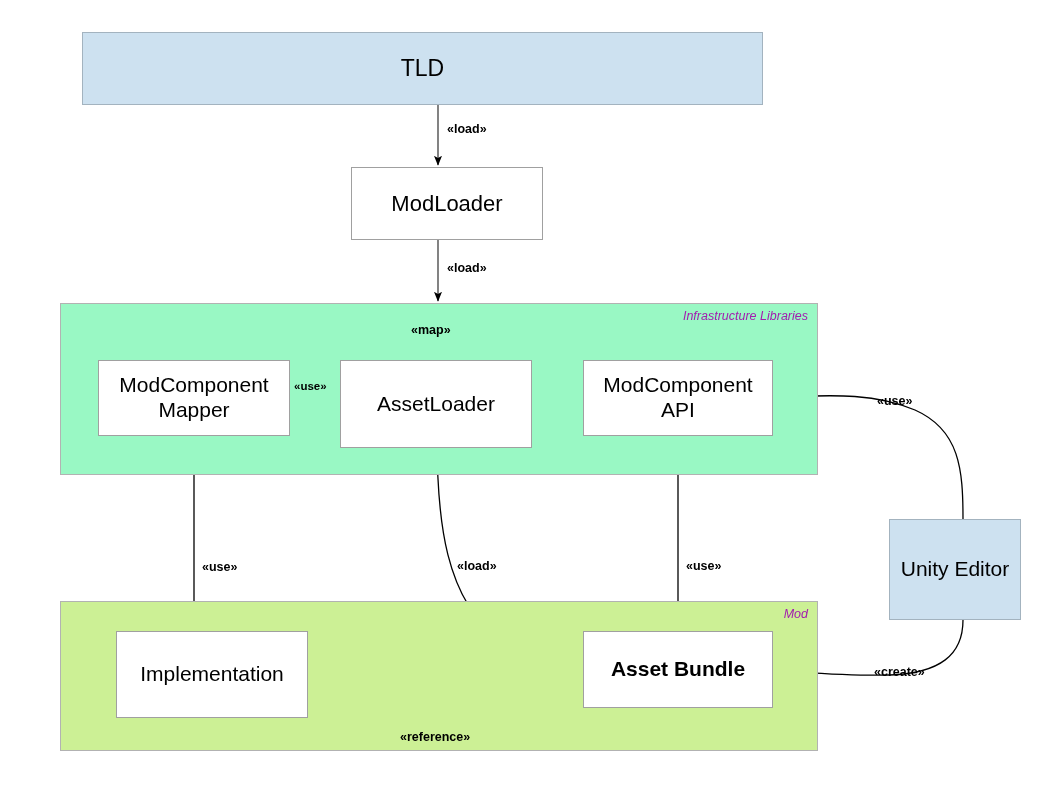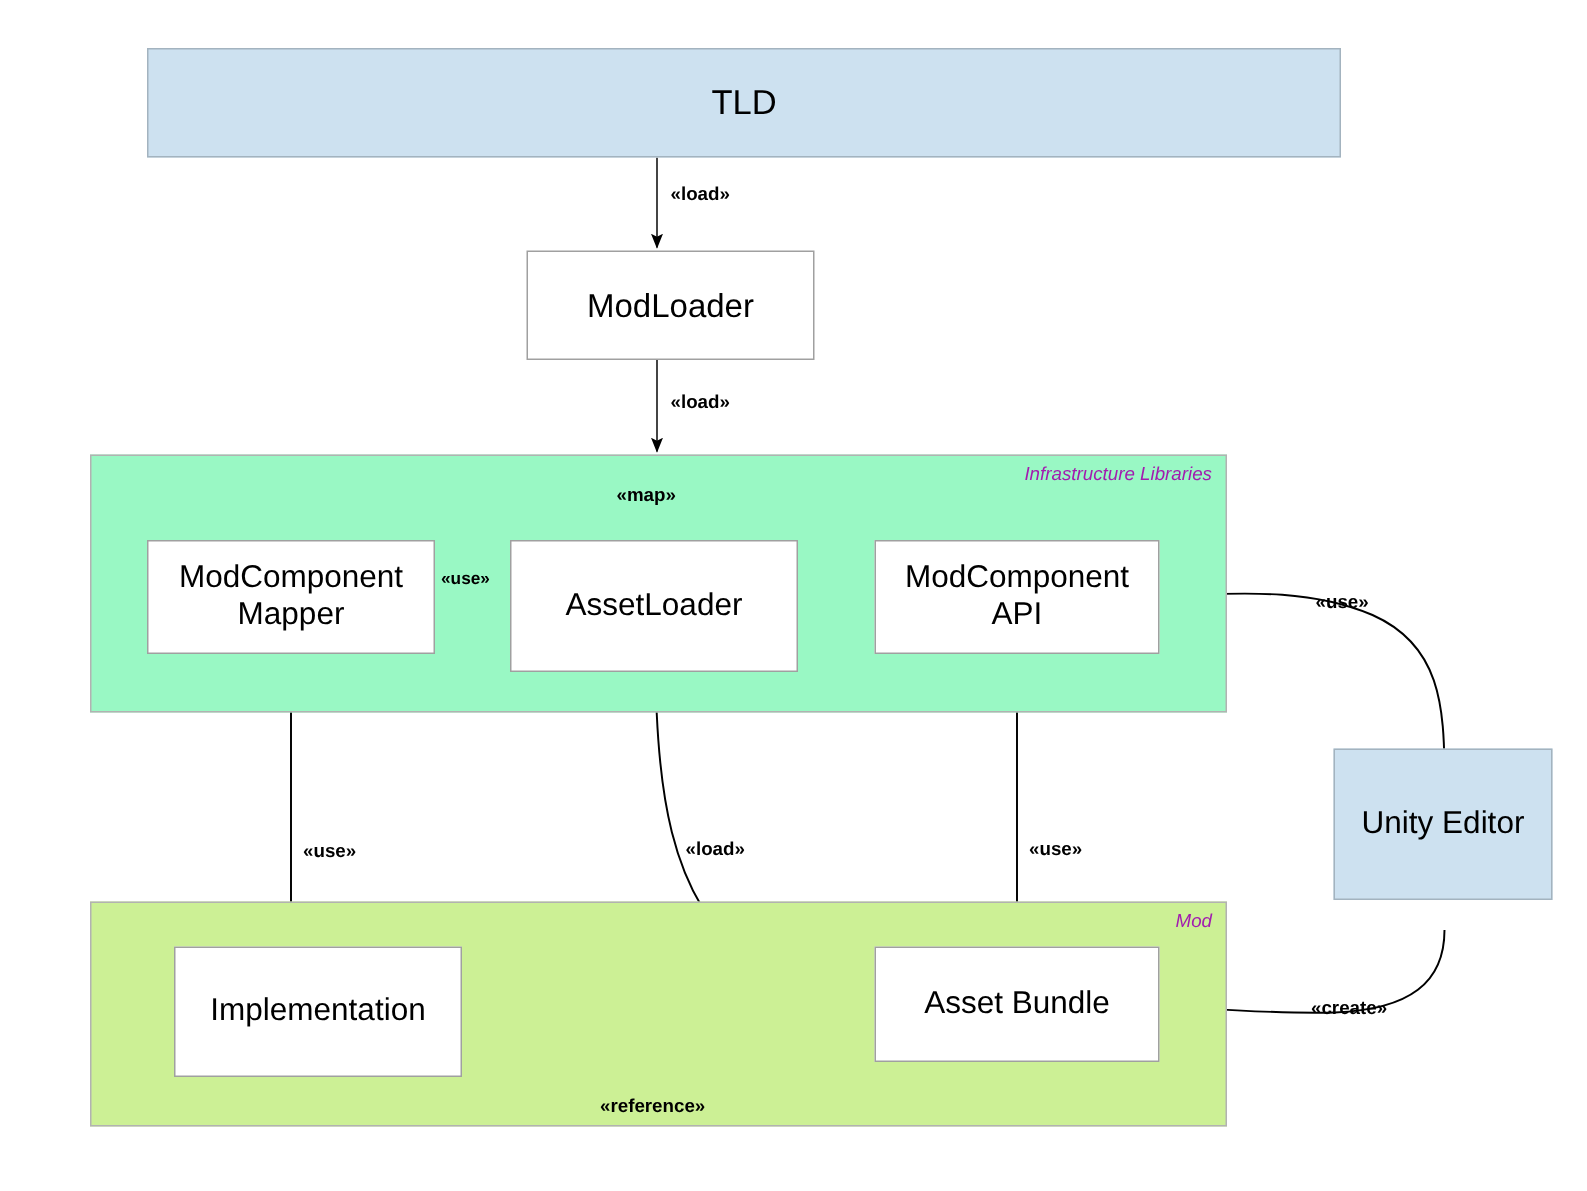--- a/index.html
+++ b/index.html
@@ -127,21 +127,21 @@
 
     <g>
       <path d="M963,620 C963,655 940,673 890,675 C850,676 815,673 782,671" stroke="#000000" stroke-width="1.3" fill="none" marker-end="url(#ah)"></path>
     </g>
 
     <g>
       <path d="M678,708 C678,730 610,740 470,740 C330,740 245,730 208,716" stroke="#000000" stroke-width="1.3" fill="none" marker-end="url(#ah)"></path>
     </g>
   </svg>
 
-  <div class="node blue t-tld" style="left:98px; top:32px; width:796px; height:73px;">
+  <div class="node blue t-tld" style="left:82px; top:32px; width:681px; height:73px;">
     <span>TLD</span>
   </div>
 
   <div class="node t-modloader" style="left:351px; top:167px; width:192px; height:73px;">
     <span>ModLoader</span>
   </div>
 
   <div class="node t-box" style="left:98px; top:360px; width:192px; height:76px; flex-direction:column;">
     <span>ModComponent</span>
     <span>Mapper</span>
@@ -153,25 +153,25 @@
 
   <div class="node t-box" style="left:583px; top:360px; width:190px; height:76px; flex-direction:column;">
     <span>ModComponent</span>
     <span>API</span>
   </div>
 
   <div class="node t-box" style="left:98px; top:631px; width:192px; height:87px;margin-left:18px;">
     <span>Implementation</span>
   </div>
 
-  <div class="node t-box" style="left:583px; top:631px; width:190px; height:77px;">
+  <div class="node t-box" style="left:583px; top:631px; width:190px; height:77px;font-weight:bold;">
     <span>Asset Bundle</span>
   </div>
 
-  <div class="node blue t-unity" style="left:889px; top:499px; width:146px; height:101px;">
+  <div class="node blue t-unity" style="left:889px; top:519px; width:132px; height:101px;">
     <span>Unity Editor</span>
   </div>
 
   <span class="edge-label" style="left:447px; top:122px;">«load»</span>
 
   <span class="edge-label" style="left:447px; top:261px;">«load»</span>
 
   <span class="edge-label" style="left:411px; top:323px;">«map»</span>
 
   <span class="edge-label" style="left:294px; top:380px; font-size:11.5px;">«use»</span>

